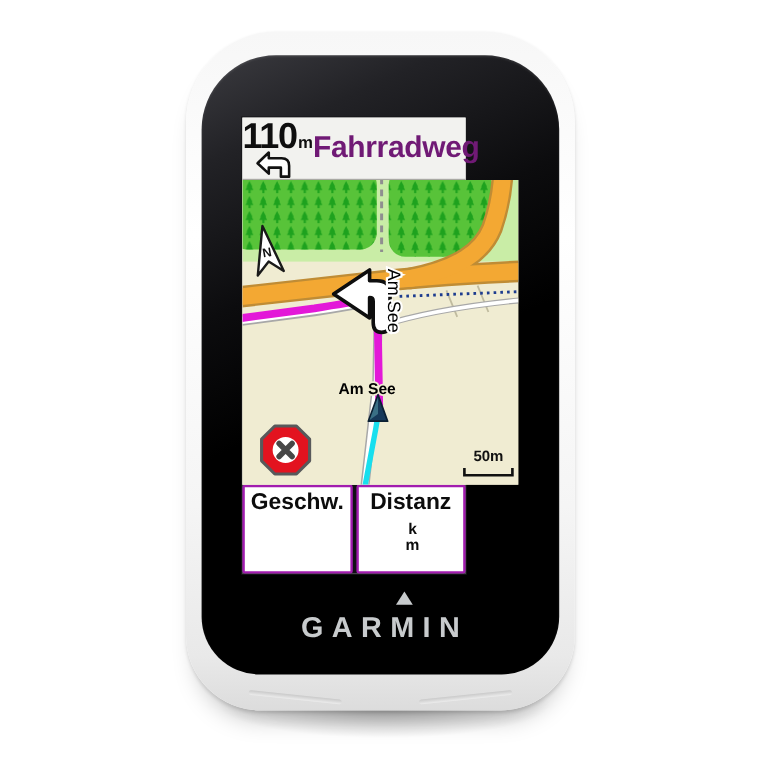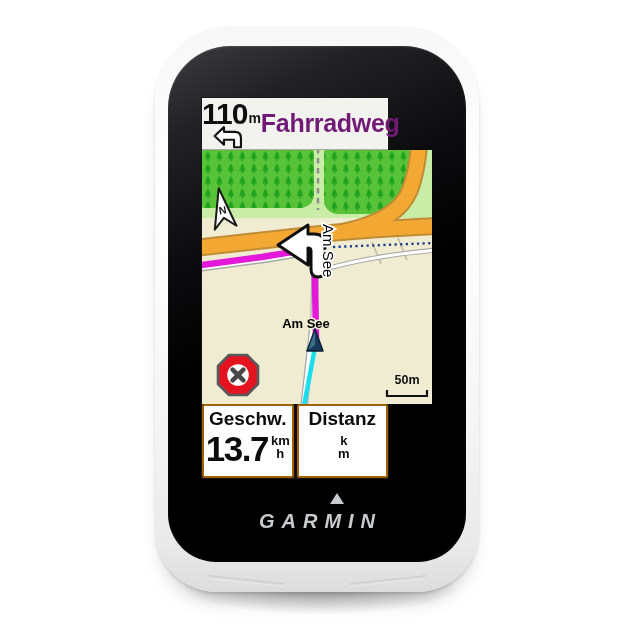--- a/index.html
+++ b/index.html
@@ -36,30 +36,30 @@
   .nav-right{flex:1;display:flex;align-items:center;justify-content:center;
     font-size:25px;font-weight:700;color:#701a75;letter-spacing:-0.3px;}
   
   .map{position:relative;width:230px;height:254px;background:#f0ecd2;overflow:hidden;}
   .map-svg{position:absolute;left:0;top:0;}
   .map-svg text{font-family:"Liberation Sans",sans-serif;}
   .stop-btn{position:absolute;left:13px;top:202px;width:46px;height:46px;border:none;
     background:transparent;padding:0;cursor:pointer;}
   
   .fields{display:flex;height:74px;background:#101014;gap:3px;}
-  .field{flex:1;background:#fff;border:2px solid #a16207;border-radius:2px;
+  .field{flex:1;background:#fff;border:2px solid #a21caf;border-radius:2px;
     display:flex;flex-direction:column;align-items:center;padding-top:1px;color:#0c0c0c;}
   .field-label{font-size:19px;font-weight:700;line-height:1.25;}
   .field-value-row{display:flex;align-items:flex-start;line-height:1;margin-top:0px;}
   .field-value{font-size:35px;font-weight:800;letter-spacing:-1.5px;}
   .unit-col{display:flex;flex-direction:column;align-items:center;margin-left:3px;margin-top:3px;
     font-size:13px;font-weight:800;line-height:1.05;}
   
   .logo{position:absolute;left:0;right:0;top:484px;text-align:center;color:#c8cbcd;
-    font-size:20px;letter-spacing:7px;font-weight:700;text-indent:7px;font-style:italic;}
+    font-size:24px;letter-spacing:7px;font-weight:700;text-indent:7px;}
   .delta{position:absolute;left:calc(50% + 13px);top:467px;width:0;height:0;
     border-left:7px solid transparent;border-right:7px solid transparent;
     border-bottom:11px solid #c8cbcd;}
 </style>
 </head>
 <body>
 
 <div class="stage">
   <div class="ground-shadow"></div>
 
@@ -159,27 +159,20 @@
             <polygon points="14,3 32,3 43,14 43,32 32,43 14,43 3,32 3,14" fill="#e3131f" stroke="#58595b" stroke-width="2.6" stroke-linejoin="round"></polygon>
             <circle cx="23" cy="23" r="10.8" fill="#ffffff"></circle>
             <path d="M17.6 17.6 L28.4 28.4 M28.4 17.6 L17.6 28.4" stroke="#474747" stroke-width="4.6" stroke-linecap="round"></path>
           </svg>
         </button>
       </div>
 
       <div class="fields">
         <div class="field">
           <div class="field-label">Geschw.</div>
-          <div class="field-value-row">
-            <span class="field-value">13.7</span>
-            <span class="unit-col">
-              <span>km</span>
-              <span>h</span>
-            </span>
-          </div>
         </div>
         <div class="field">
           <div class="field-label">Distanz</div>
           <div class="field-value-row">
             <span class="unit-col">
               <span>k</span>
               <span>m</span>
             </span>
           </div>
         </div>

